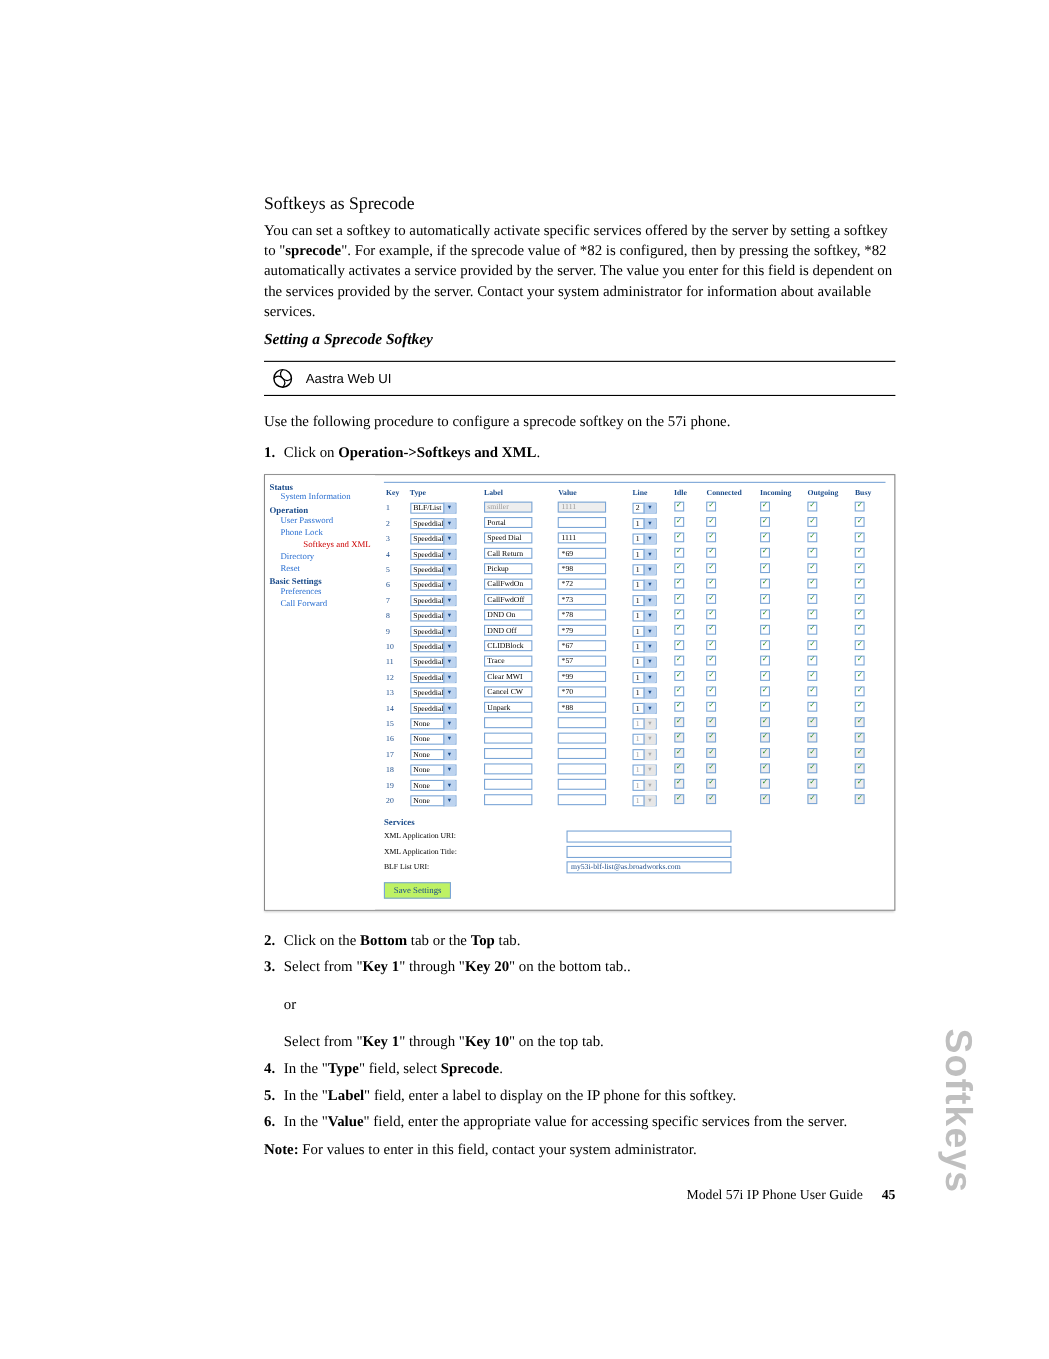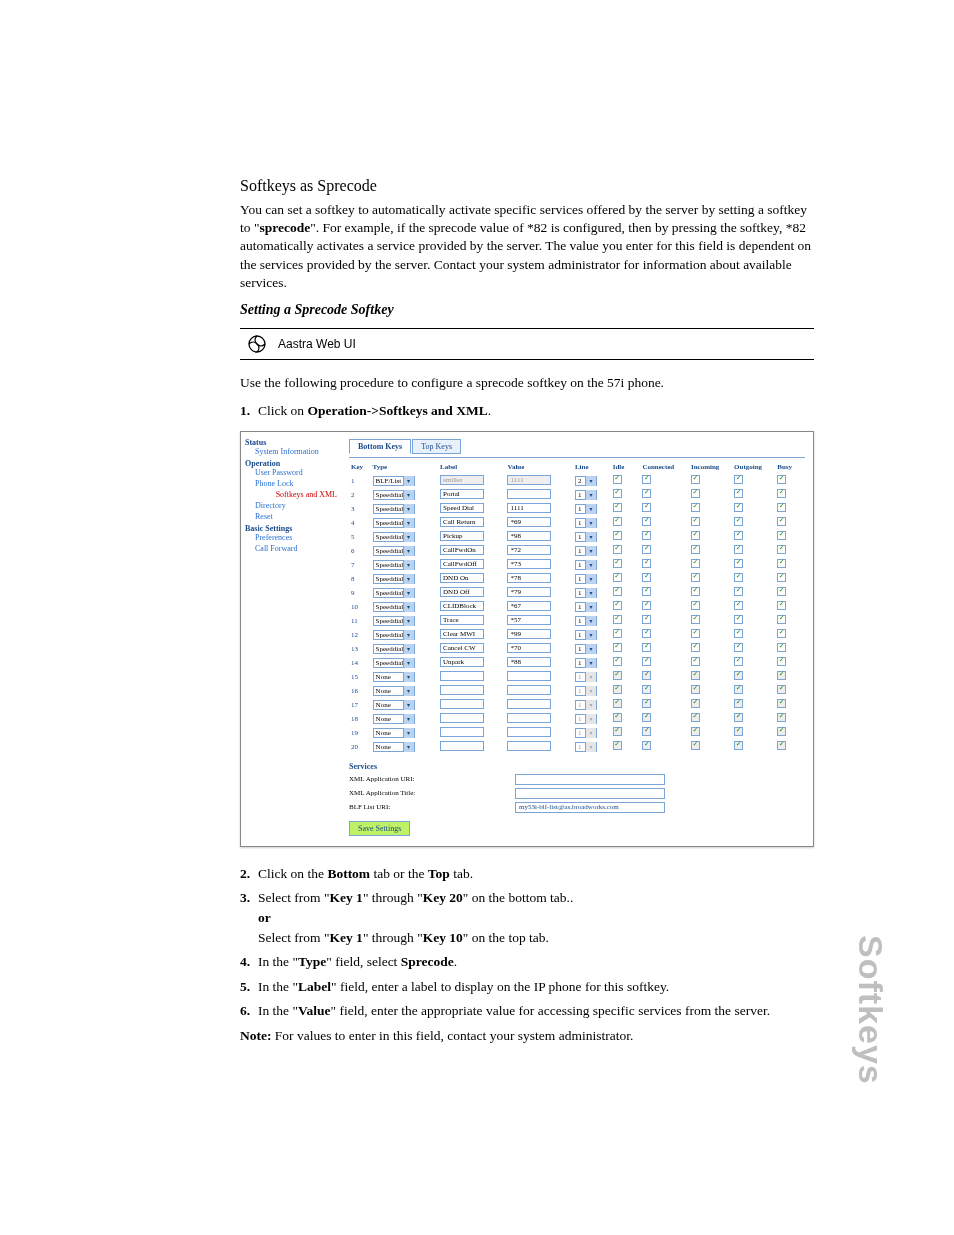--- a/index.html
+++ b/index.html
@@ -66,22 +66,21 @@
     position: relative;
     padding-left: 18px;
   }
   ol.steps li .num {
     position: absolute;
     left: 0;
     font-weight: bold;
   }
   ol.steps li .or {
     display: block;
-    margin: 2px 0;
-    font-weight: bold;
+    margin: 16px 0;
   }
   .note-line { font-size: 13.5px; margin-top: 8px; }
 
   
   .config-shot {
     border: 1px solid #888;
     box-shadow: 0 1px 2px rgba(0,0,0,0.2);
     margin: 10px 0 18px 0;
     font-family: Liberation Serif, serif;
     font-size: 8px;
@@ -273,24 +272,20 @@
       <div class="itm">User Password</div>
       <div class="itm">Phone Lock</div>
       <div class="itm active">Softkeys and XML</div>
       <div class="itm">Directory</div>
       <div class="itm">Reset</div>
       <div class="grp">Basic Settings</div>
       <div class="itm">Preferences</div>
       <div class="itm">Call Forward</div>
     </div>
     <div class="mainpane">
-      <div class="tabs">
-        <span class="tab active">Bottom Keys</span>
-        <span class="tab">Top Keys</span>
-      </div>
       <div class="tab-border"></div>
       <table class="keys">
         <colgroup>
           <col style="width:16px">
             <col style="width:50px">
             <col style="width:50px">
             <col style="width:50px">
             <col style="width:28px">
           <col style="width:22px">
             <col style="width:36px">
@@ -698,16 +693,20 @@
   <ol class="steps" start="2">
     <li><span class="num">2.</span><span>Click on the <b>Bottom</b> tab or the <b>Top</b> tab.</span></li>
     <li><span class="num">3.</span><span>Select from "<b>Key 1</b>" through "<b>Key 20</b>" on the bottom tab..<span class="or">or</span>Select from "<b>Key 1</b>" through "<b>Key 10</b>" on the top tab.</span></li>
     <li><span class="num">4.</span><span>In the "<b>Type</b>" field, select <b>Sprecode</b>.</span></li>
     <li><span class="num">5.</span><span>In the "<b>Label</b>" field, enter a label to display on the IP phone for this softkey.</span></li>
     <li><span class="num">6.</span><span>In the "<b>Value</b>" field, enter the appropriate value for accessing specific services from the server.</span></li>
   </ol>
 
   <p class="note-line"><b>Note:</b> For values to enter in this field, contact your system administrator.</p>
 
+  <div class="footer">
+    <span>Model 57i IP Phone User Guide</span>
+    <span class="pg">45</span>
+  </div>
 
 </div>
 
 <div class="sidetab">Softkeys</div>
 
 </body></html>

